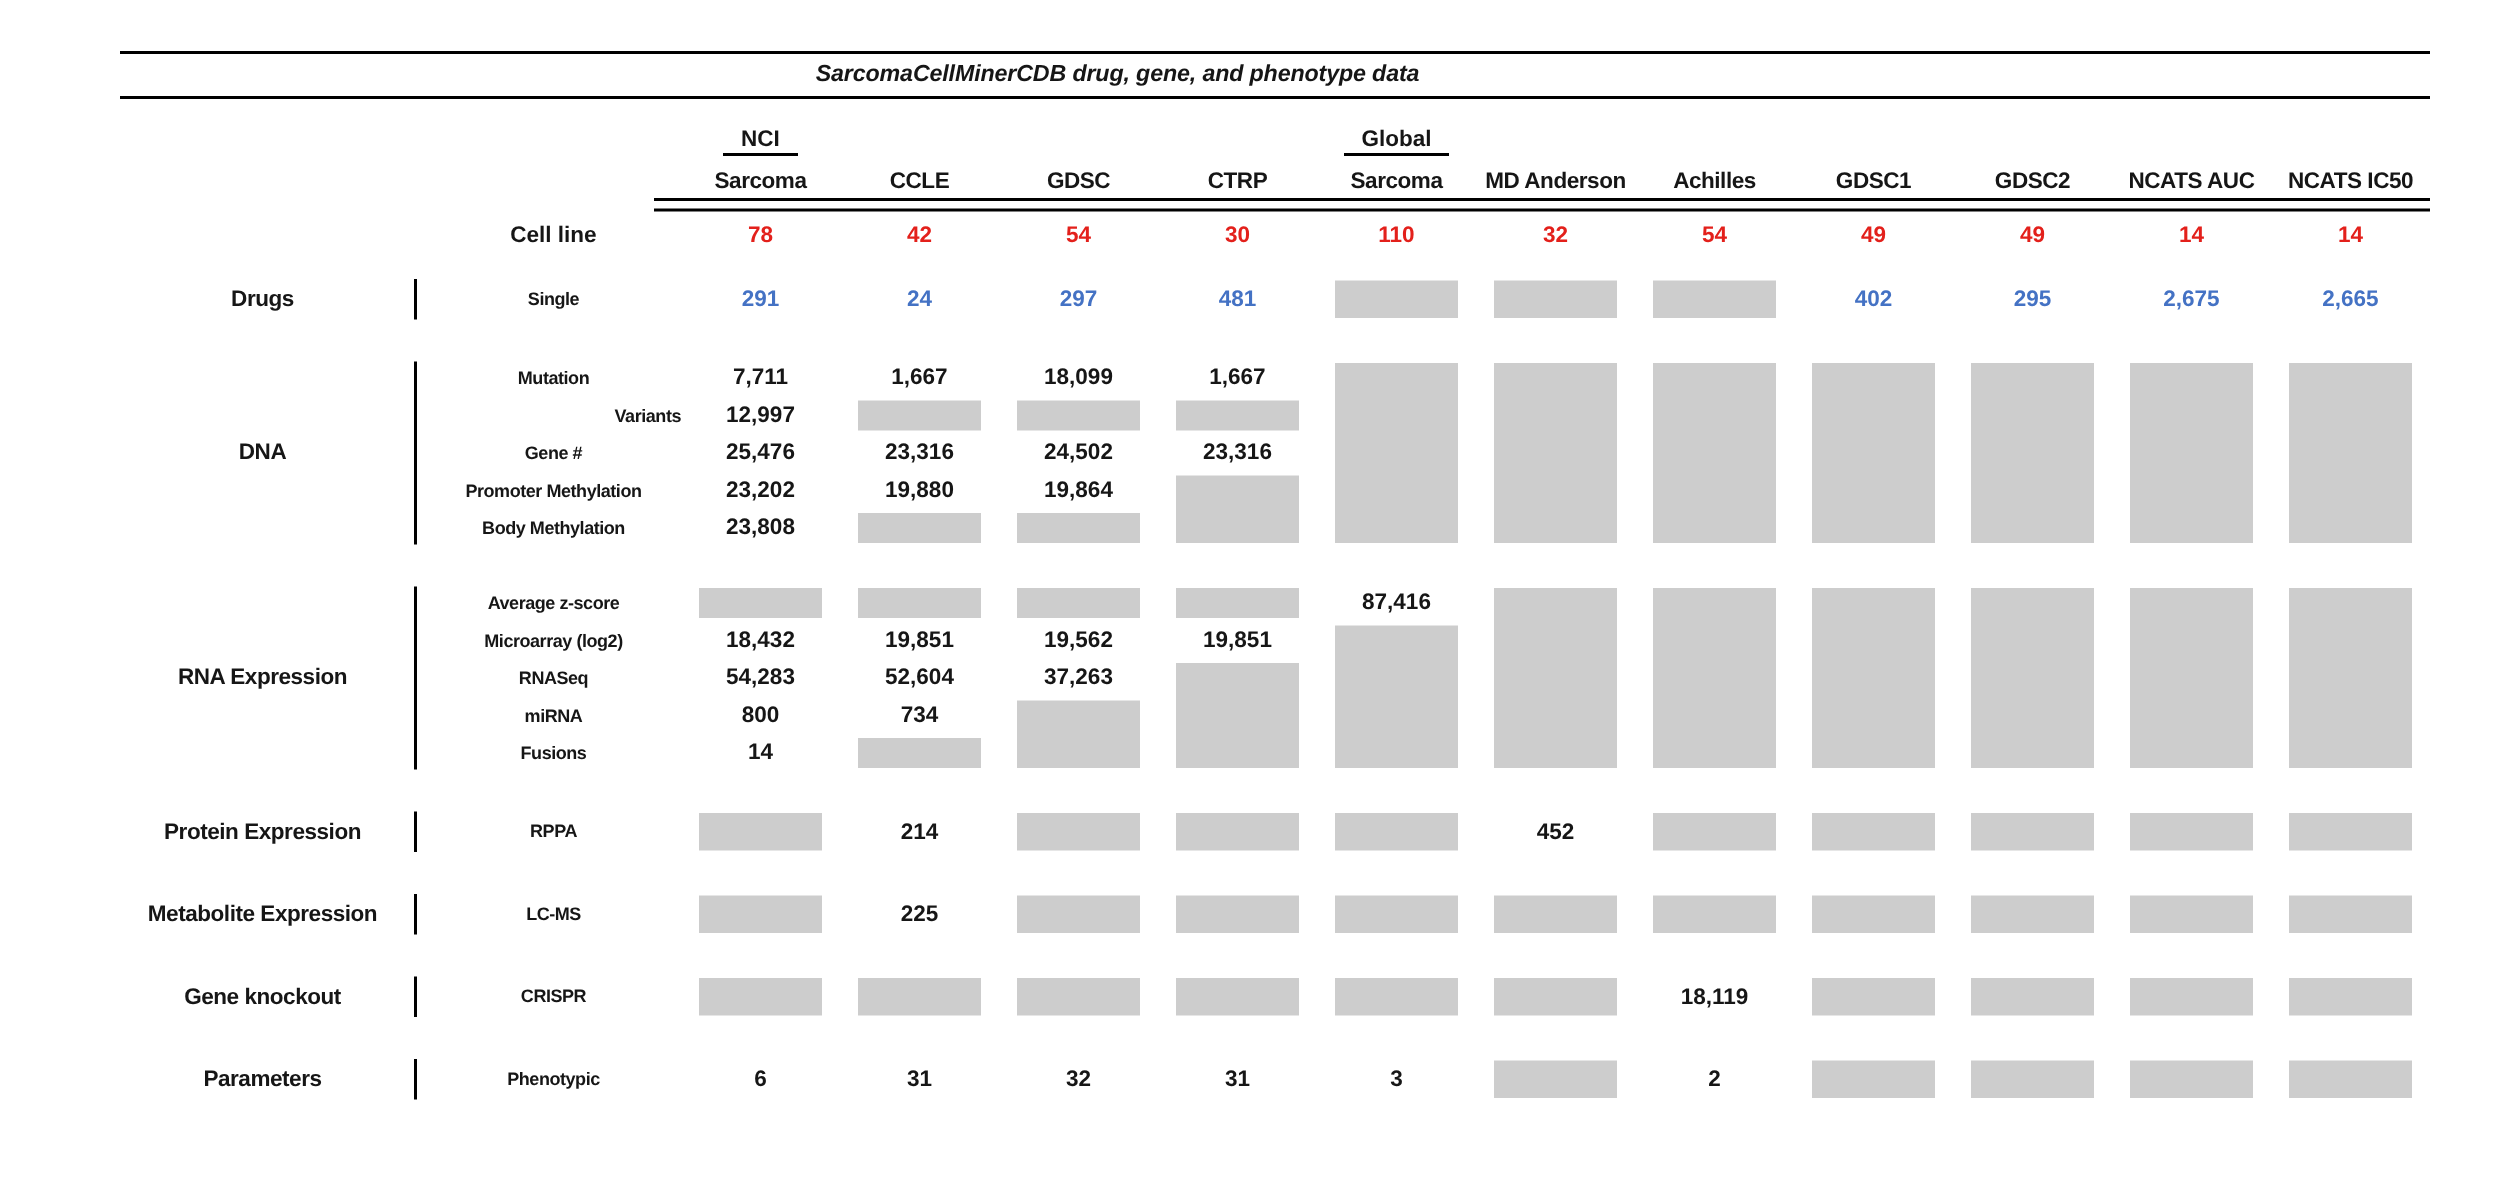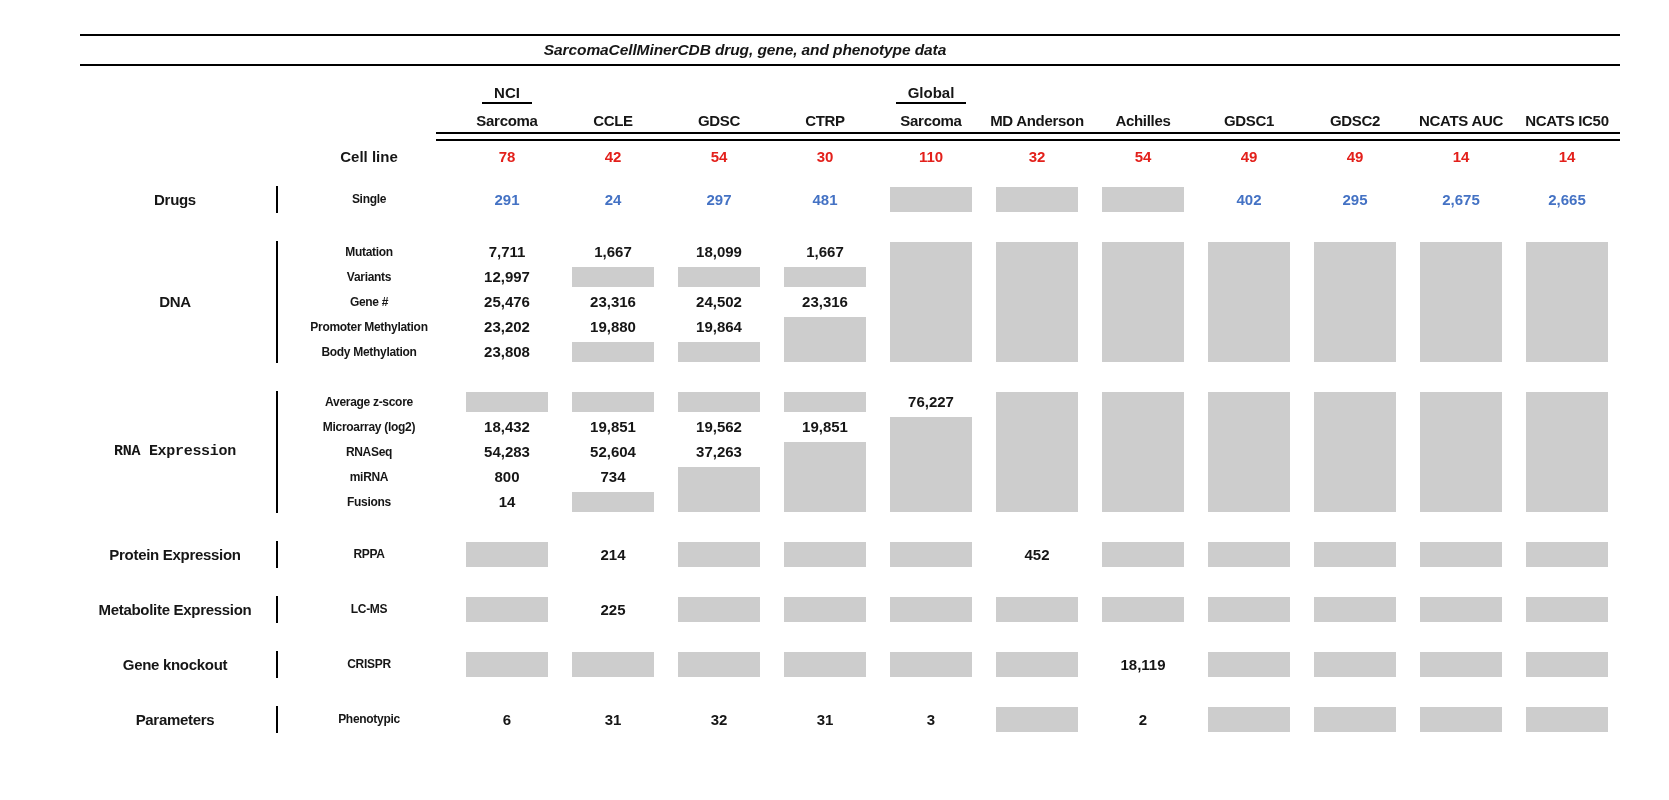--- a/index.html
+++ b/index.html
@@ -143,21 +143,21 @@
         </div>
         <div class="cell" style="grid-area: 1 / 12 / span 5;">
           <div class="gbox"></div>
         </div>
         <div class="cell" style="grid-area: 1 / 13 / span 5;">
           <div class="gbox"></div>
         </div>
         <div class="cell" style="grid-area: 1 / 14 / span 5;">
           <div class="gbox"></div>
         </div>
-        <div class="sublabel" style="grid-row: 2;">Variants</div>
+        <div class="sublabel" style="grid-row: 2; text-align: right;">Variants</div>
         <div class="cell" style="grid-area: 2 / 4;">
           <div class="val black">12,997</div>
         </div>
         <div class="cell" style="grid-area: 2 / 5 / span 1;">
           <div class="gbox"></div>
         </div>
         <div class="cell" style="grid-area: 2 / 6 / span 1;">
           <div class="gbox"></div>
         </div>
         <div class="cell" style="grid-area: 2 / 7 / span 1;">
@@ -194,37 +194,37 @@
           <div class="val black">23,808</div>
         </div>
         <div class="cell" style="grid-area: 5 / 5 / span 1;">
           <div class="gbox"></div>
         </div>
         <div class="cell" style="grid-area: 5 / 6 / span 1;">
           <div class="gbox"></div>
         </div>
       </div>
       <div class="grid section" style="grid-auto-rows: 25px;">
-        <div class="cat" style="grid-row: 1 / span 5; font-family: Liberation Mono, monospace;">RNA Expression</div>
+        <div class="cat" style="grid-row: 1 / span 5;">RNA Expression</div>
         <div class="vbar" style="grid-row: 1 / span 5;"></div>
         <div class="sublabel" style="grid-row: 1;">Average z-score</div>
         <div class="cell" style="grid-area: 1 / 4 / span 1;">
           <div class="gbox"></div>
         </div>
         <div class="cell" style="grid-area: 1 / 5 / span 1;">
           <div class="gbox"></div>
         </div>
         <div class="cell" style="grid-area: 1 / 6 / span 1;">
           <div class="gbox"></div>
         </div>
         <div class="cell" style="grid-area: 1 / 7 / span 1;">
           <div class="gbox"></div>
         </div>
         <div class="cell" style="grid-area: 1 / 8;">
-          <div class="val black">76,227</div>
+          <div class="val black">87,416</div>
         </div>
         <div class="cell" style="grid-area: 1 / 9 / span 5;">
           <div class="gbox"></div>
         </div>
         <div class="cell" style="grid-area: 1 / 10 / span 5;">
           <div class="gbox"></div>
         </div>
         <div class="cell" style="grid-area: 1 / 11 / span 5;">
           <div class="gbox"></div>
         </div>

